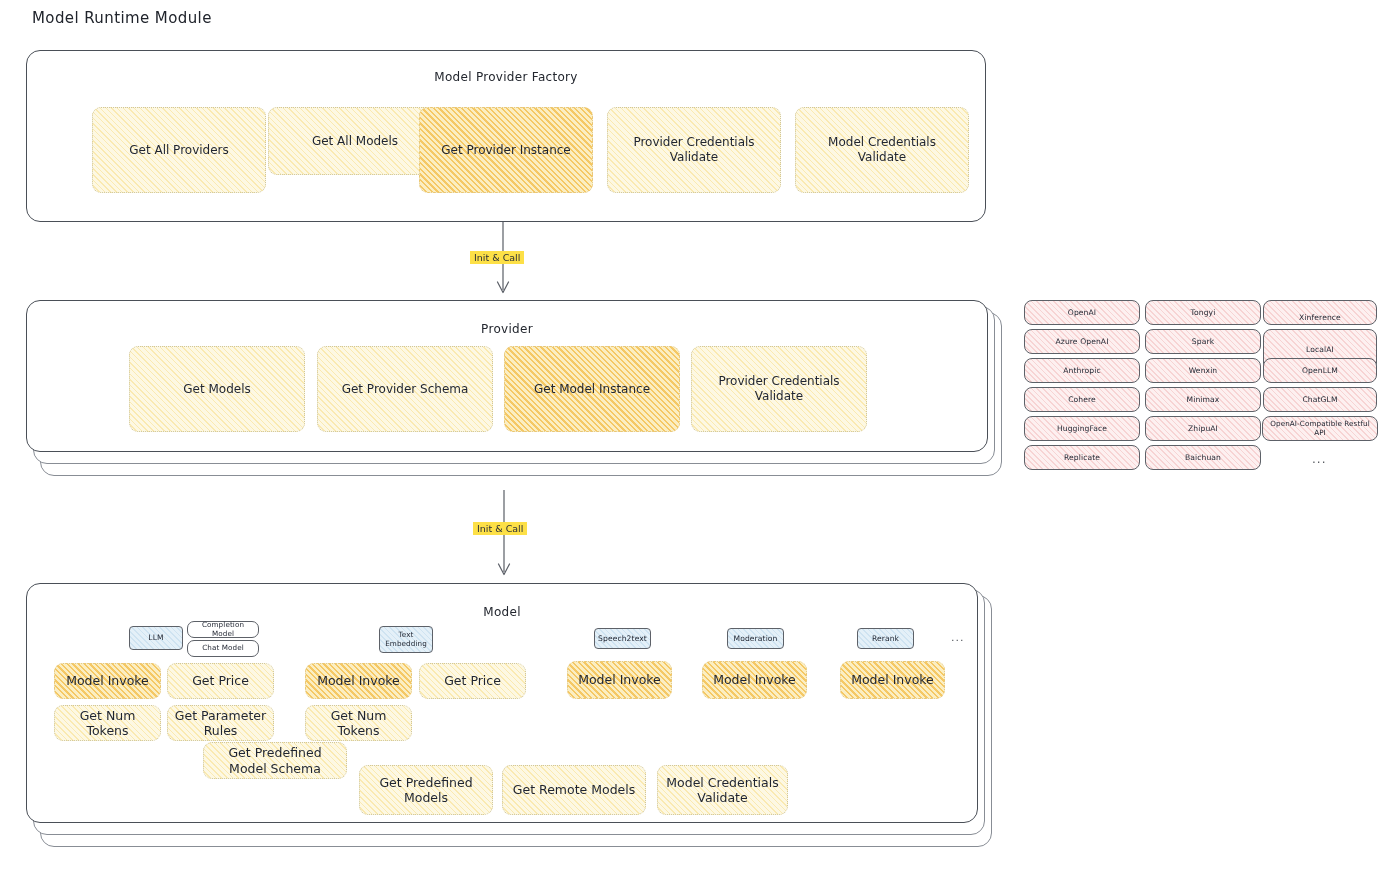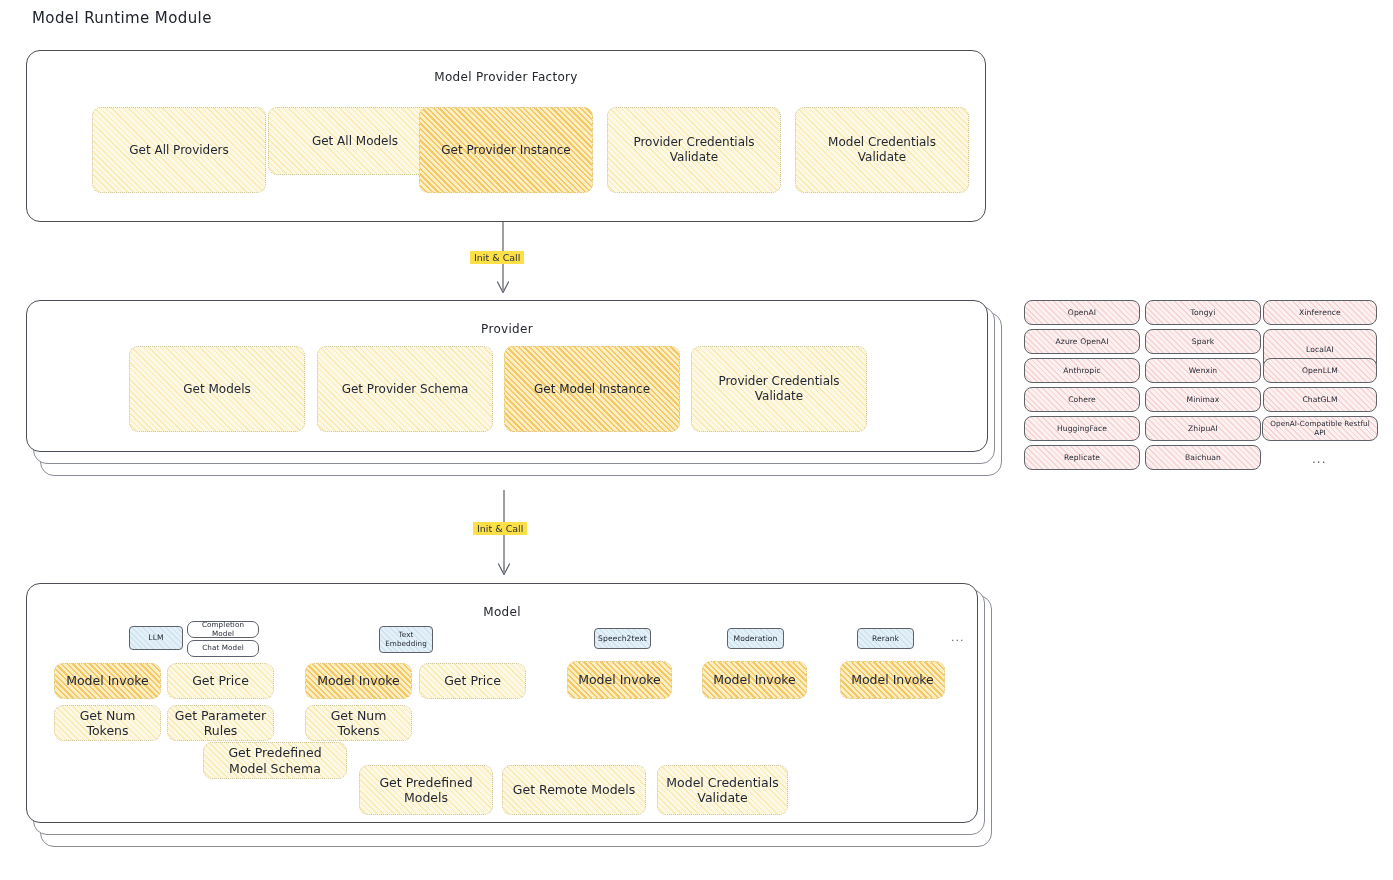--- a/index.html
+++ b/index.html
@@ -214,21 +214,21 @@
   <div class="node fill-pink t8" style="left:1145px;top:387px;width:116px;height:25px;">
     <span class="lbl">Minimax</span>
   </div>
   <div class="node fill-pink t8" style="left:1145px;top:416px;width:116px;height:25px;">
     <span class="lbl">ZhipuAI</span>
   </div>
   <div class="node fill-pink t8" style="left:1145px;top:445px;width:116px;height:25px;">
     <span class="lbl">Baichuan</span>
   </div>
 
-  <div class="node fill-pink t8" style="left:1263px;top:300px;width:114px;height:25px;">
+  <div class="node fill-pink t8" style="left:1263px;top:300px;width:114px;height:25px;align-items:flex-end;">
     <span class="lbl">Xinference</span>
   </div>
   <div class="node fill-pink t8" style="left:1263px;top:329px;width:114px;height:42px;">
     <span class="lbl">LocalAI</span>
   </div>
   <div class="node fill-pink t8" style="left:1263px;top:358px;width:114px;height:25px;">
     <span class="lbl">OpenLLM</span>
   </div>
   <div class="node fill-pink t8" style="left:1263px;top:387px;width:114px;height:25px;">
     <span class="lbl">ChatGLM</span>

